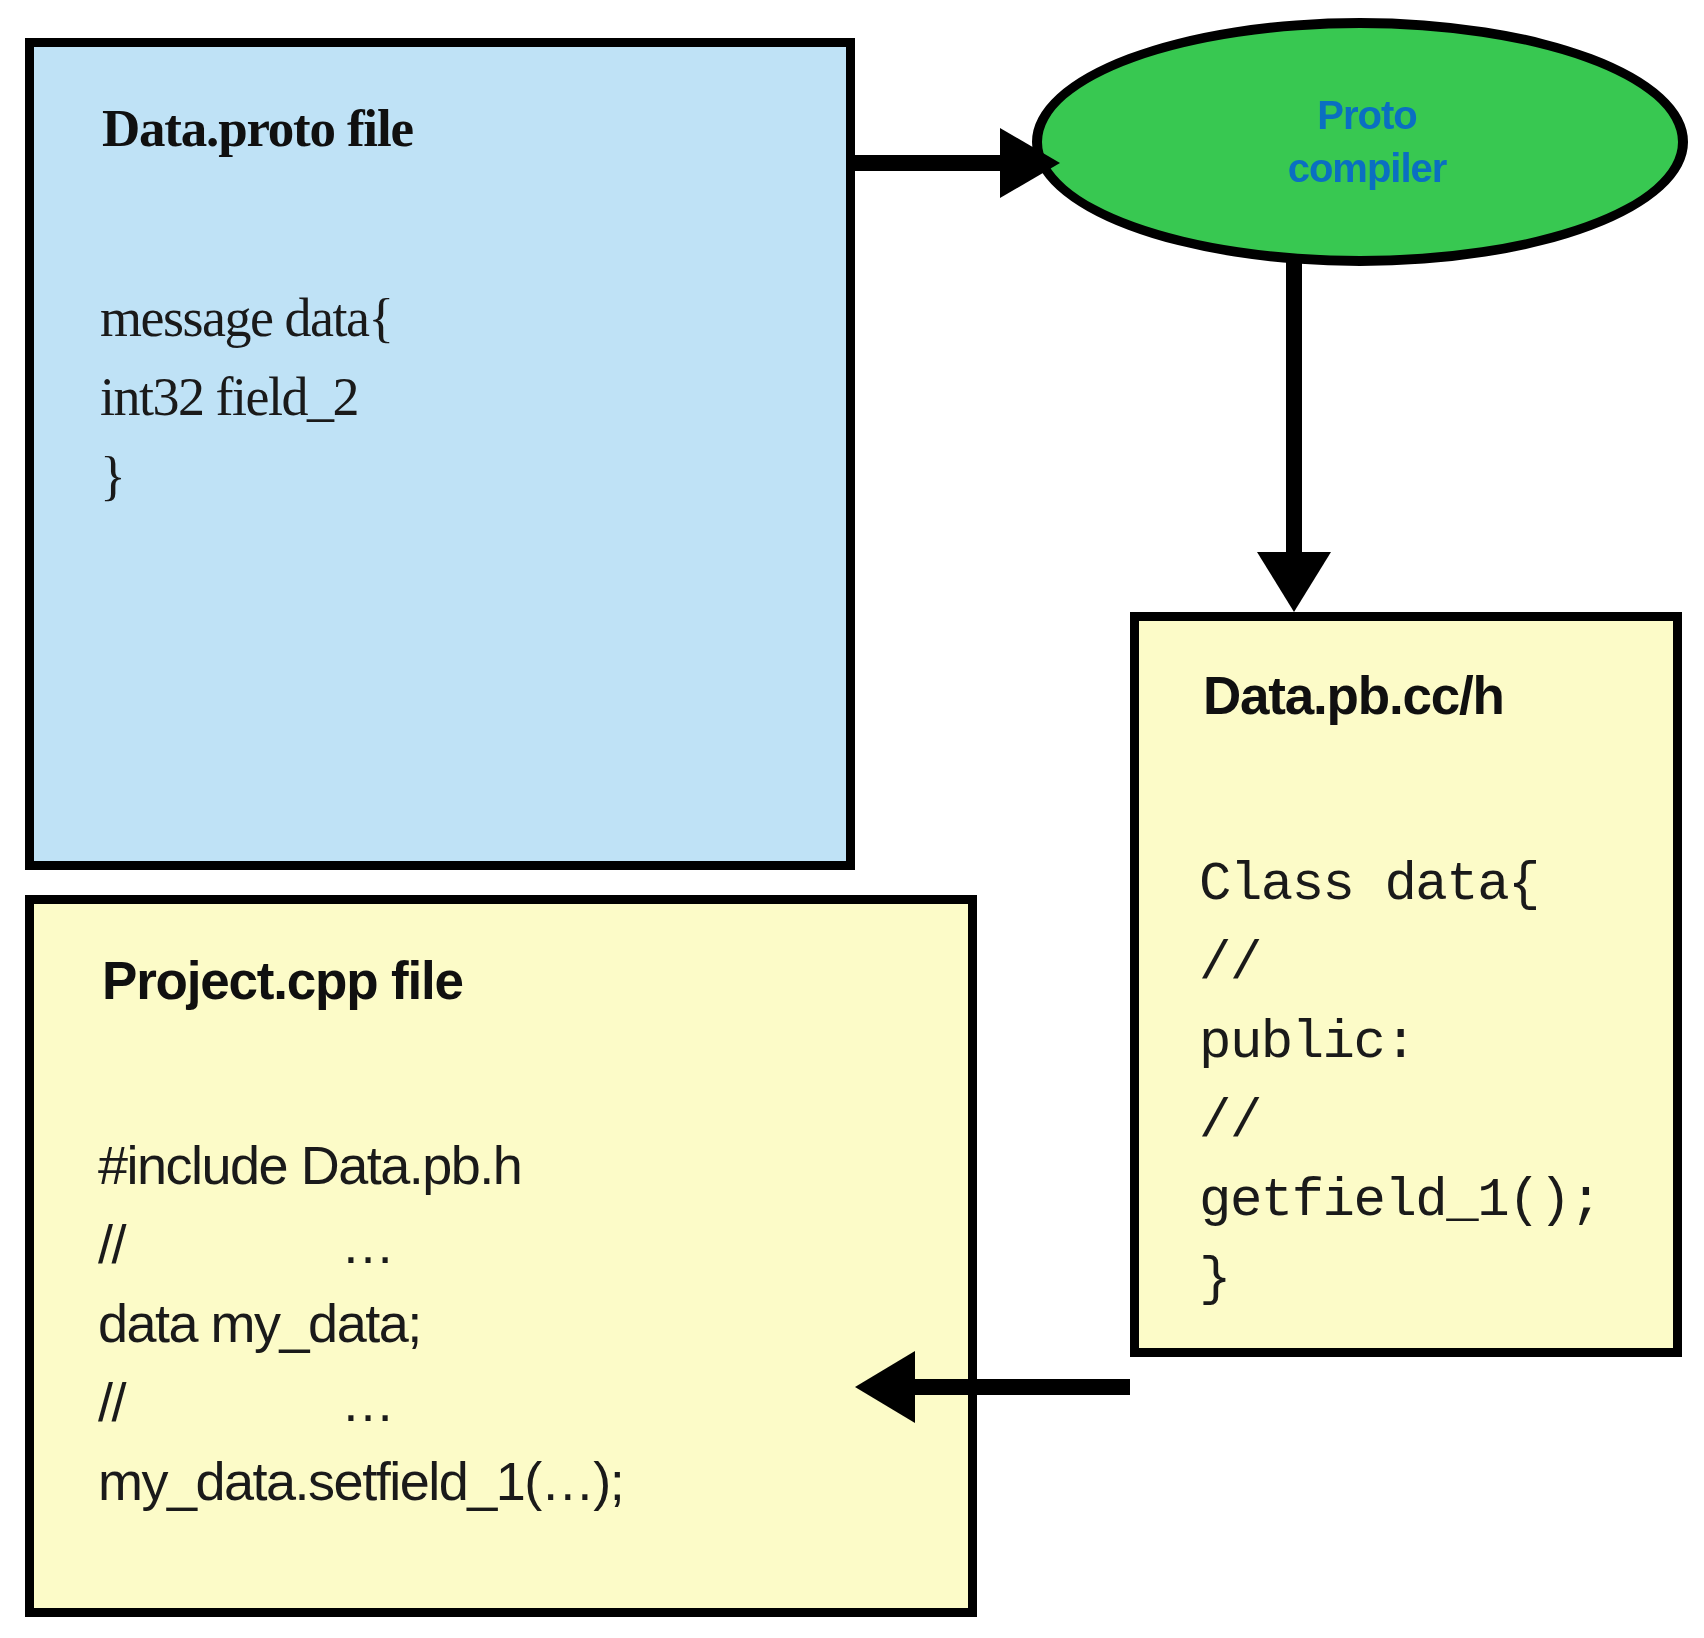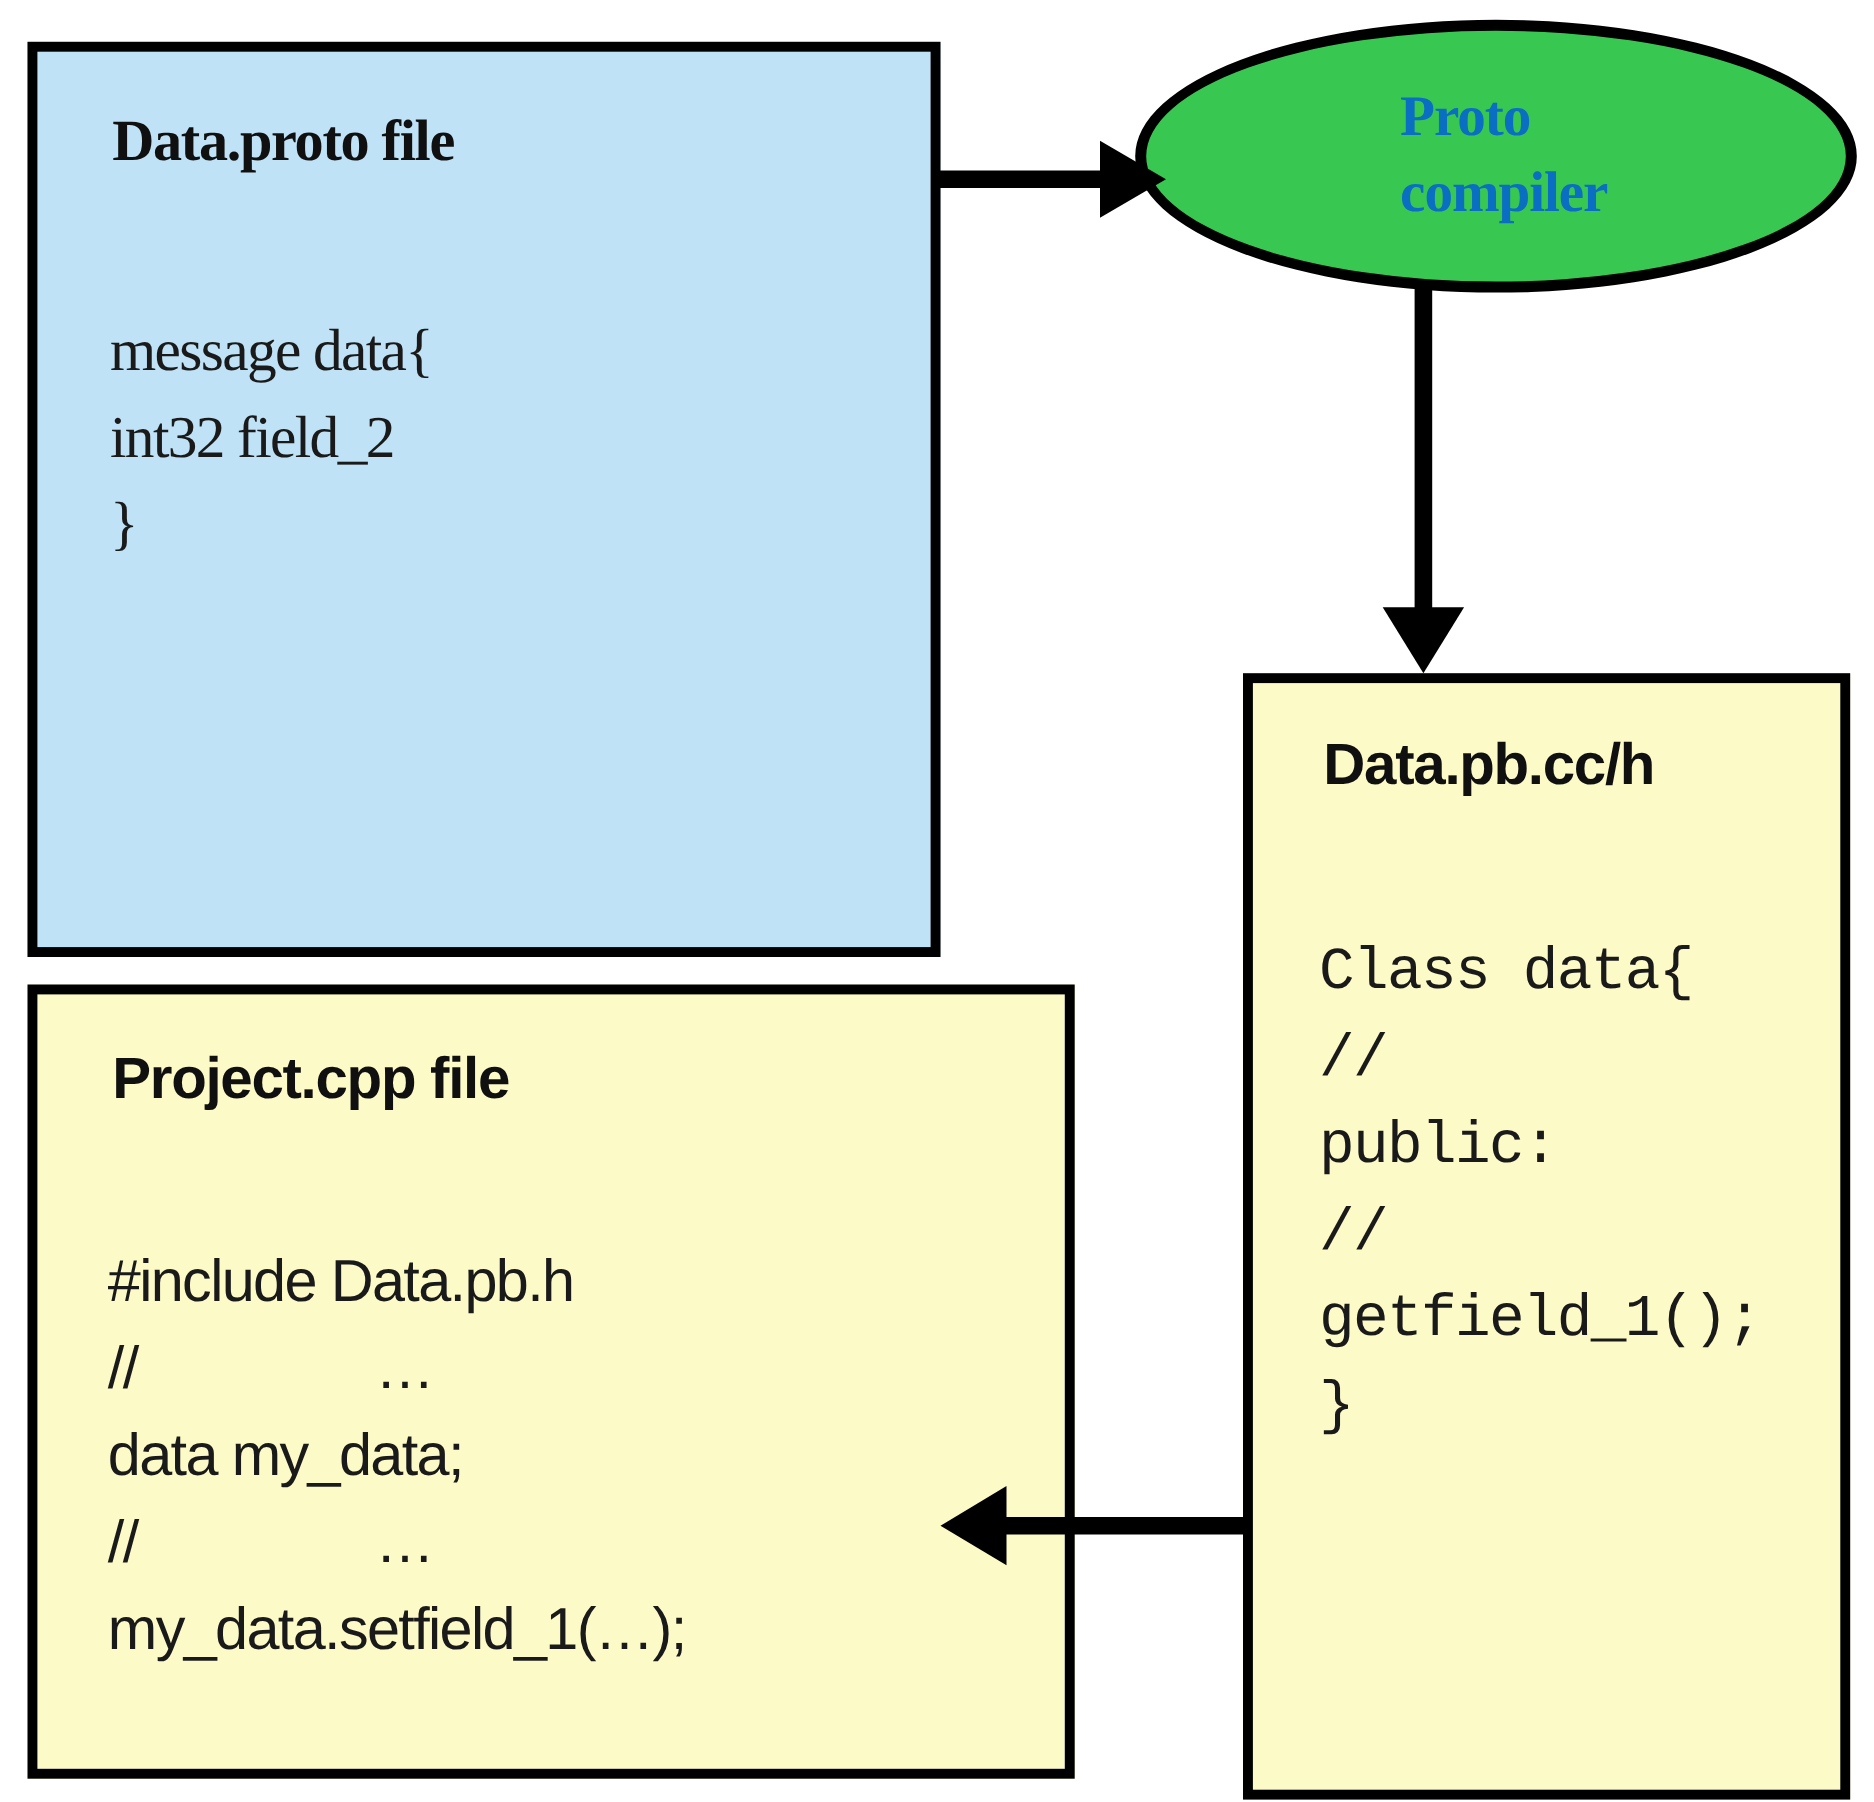--- a/index.html
+++ b/index.html
@@ -62,27 +62,26 @@
     background: #38c851;
     border: 10px solid #000000;
     border-radius: 50%;
     display: flex;
     align-items: center;
     justify-content: center;
   }
   .ellipse-label {
     color: #0a6fc2;
     font-weight: bold;
-    font-size: 52px;
+    font-size: 40px;
     line-height: 1.32;
-    text-align: left;
+    text-align: center;
     letter-spacing: -1px;
     white-space: pre-line;
     margin-left: 14px;
-    font-family: Liberation Serif, serif;
   }
 
   
   #arrow-layer {
     position: absolute;
     left: 0; top: 0;
     width: 1704px;
     height: 1638px;
     pointer-events: none;
   }
@@ -100,21 +99,21 @@
       <span class="code-line">int32 field_2</span>
       <span class="code-line">}</span>
     </div>
   </div>
 
   <div class="ellipse-node" style="left:1032px; top:18px; width:656px; height:248px;">
     <div class="ellipse-label">Proto
 compiler</div>
   </div>
 
-  <div class="node-box yellow" style="left:1130px; top:612px; width:552px; height:1024px;">
+  <div class="node-box yellow" style="left:1130px; top:612px; width:552px; height:745px;">
     <div class="box-title" style="left:64px; top:48px;">Data.pb.cc/h</div>
 
     <div class="code-block" style="left:60px; top:225px;font-family:Liberation Mono, monospace;">
       <span class="code-line">Class data{</span>
       <span class="code-line">//                    …</span>
       <span class="code-line">public:</span>
       <span class="code-line">//                    …</span>
       <span class="code-line">getfield_1();</span>
       <span class="code-line">}</span>
     </div>

